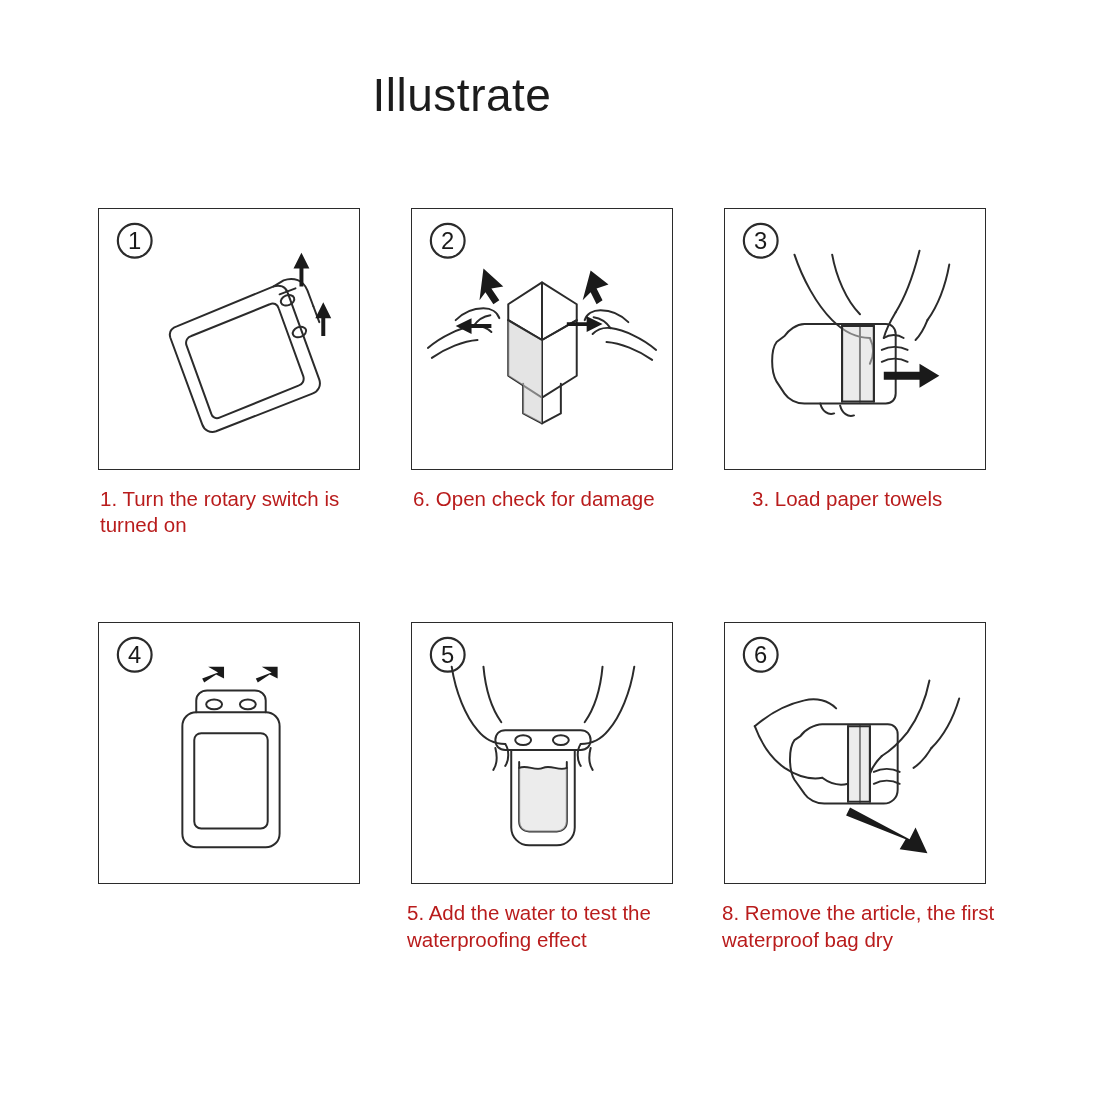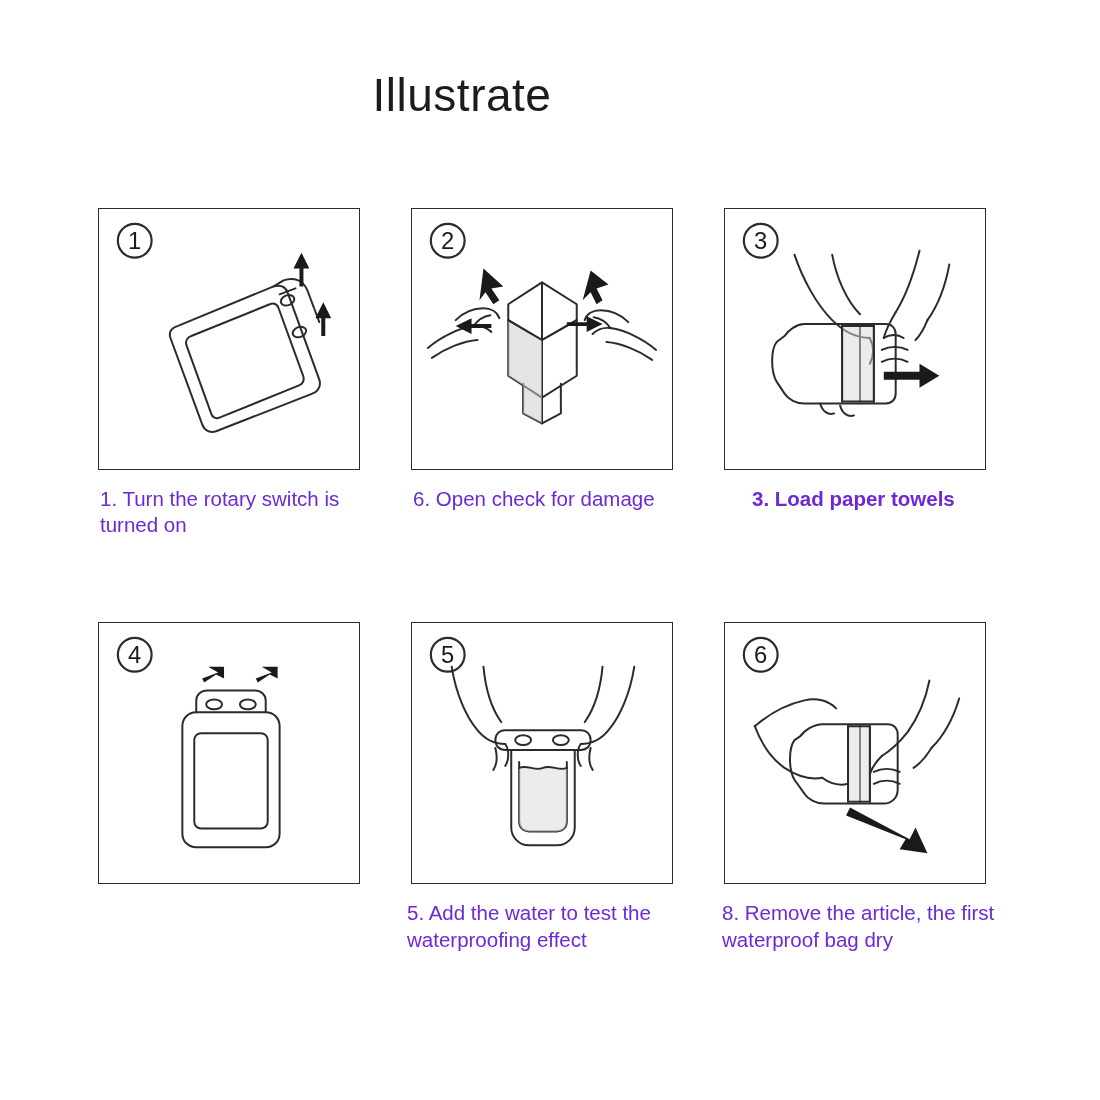--- a/index.html
+++ b/index.html
@@ -53,28 +53,28 @@
     background: #fff;
   }
   .panel svg {
     display: block;
     width: 100%;
     height: 100%;
   }
   .caption {
     font-size: 20.5px;
     line-height: 1.28;
-    color: #6d28d9;
+    color: #b91c1c;
     margin-top: 16px;
     padding: 0 14px 0 16px;
     text-align: left;
   }
   .cell.c1 .caption { padding-left: 20px; }
   .cell.c2 .caption { padding-left: 20px; }
-  .cell.c3 .caption { padding-left: 46px; font-weight: bold; }
+  .cell.c3 .caption { padding-left: 46px; }
   .cell.c4 .caption { padding-left: 10px; }
   .cell.c5 .caption { padding-left: 14px; }
   .cell.c6 .caption { padding-left: 16px; }
   .row2 { margin-top: 44px; }
 </style>
 </head>
 <body>
 
 <div class="page">
 

